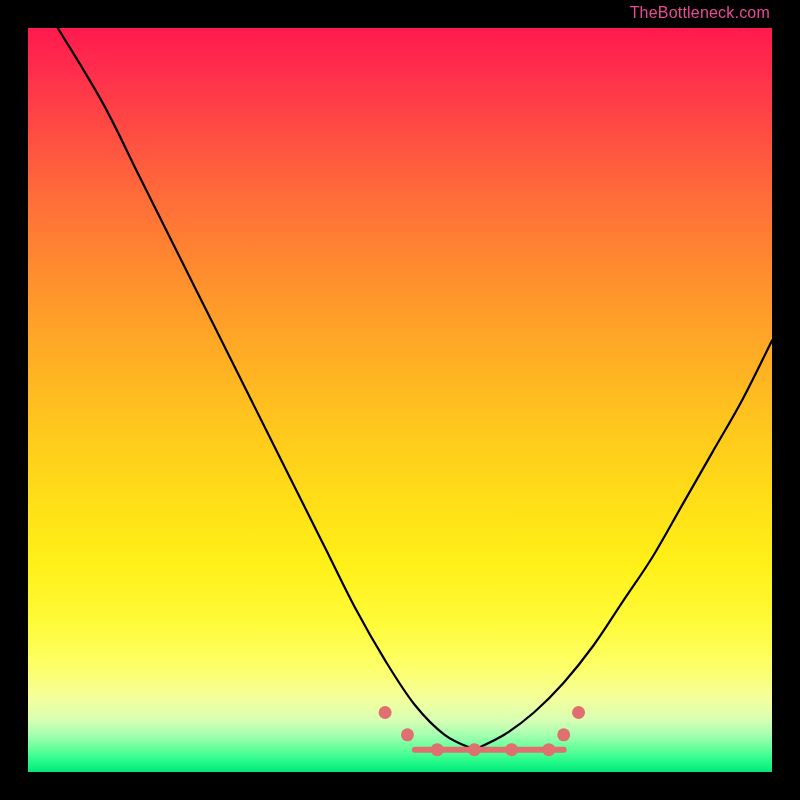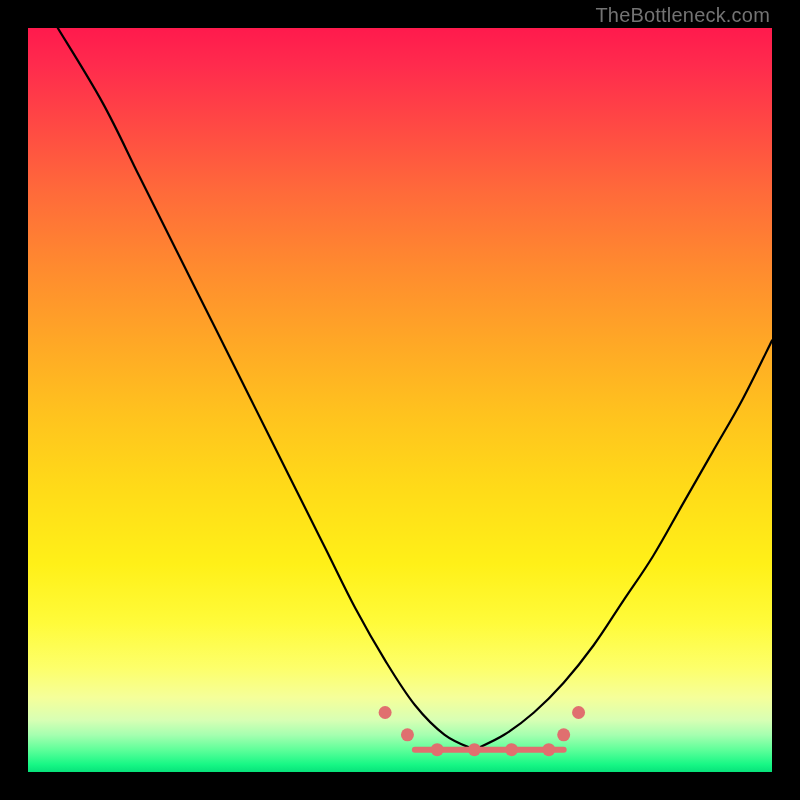--- a/index.html
+++ b/index.html
@@ -58,22 +58,22 @@
     position: absolute;
     top: 0;
     left: 0;
     width: 744px;
     height: 744px;
   }
   .watermark {
     position: absolute;
     top: 4px;
     right: 30px;
-    color: #737373;
-    font-size: 20px;
+    color: #ec4899;
+    font-size: 16px;
     letter-spacing: 0.2px;
     user-select: none;
   }
 </style>
 </head>
 <body>
 
 <div class="frame">
   <div class="watermark">TheBottleneck.com</div>
   <div class="plot">

